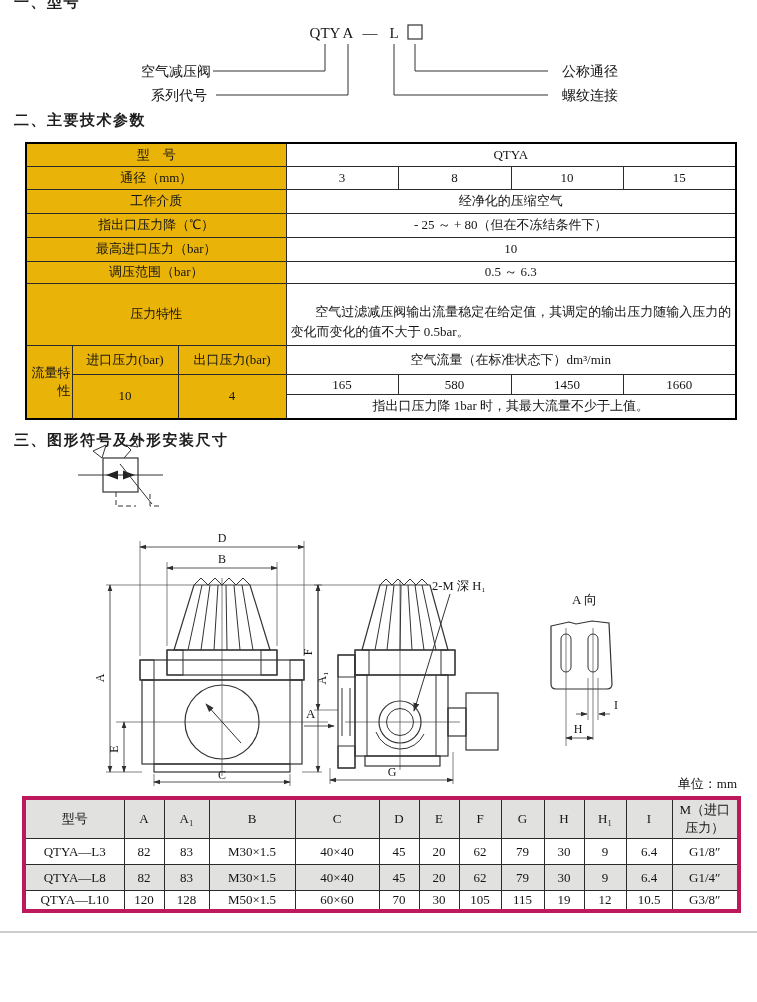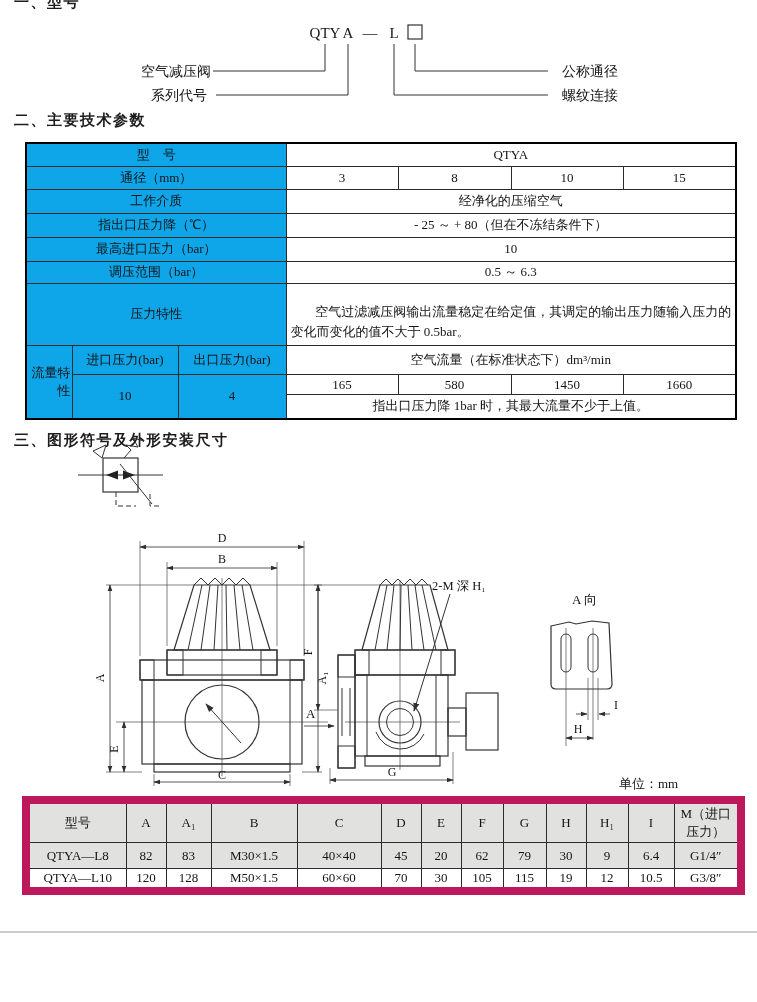--- a/index.html
+++ b/index.html
@@ -12,26 +12,26 @@
     position:absolute; left:14px;
     font-family:"Liberation Sans", sans-serif; font-weight:bold;
     font-size:15px; color:#1d1d1d; letter-spacing:1.5px;
   }
   svg text { font-family:"Liberation Serif", serif; fill:#141414; }
   svg { position:absolute; }
   table { border-collapse:collapse; table-layout:fixed; position:absolute; }
   td { border:1px solid #2b2b2b; text-align:center; vertical-align:middle;
        font-size:13px; padding:1px 2px; overflow:hidden; }
   .tech-table { top:142px; left:25px; width:710px; border:2px solid #000; }
-  .dims-table { top:796px; left:22px; width:715px; border:8px solid #be185d; }
-  .glabel { background:#0ea5e9; }
+  .dims-table { top:796px; left:22px; width:715px; border:4px solid #be185d; }
+  .glabel { background:#eab308; }
   .gray-row td { background:#e1e1df; }
   .longtext { text-align:left; text-indent:1.9em; line-height:1.6; padding:18px 3px 2px 4px; }
   .unit-note { position:absolute; top:775px; left:560px; width:177px;
-               text-align:center; font-size:13px; }
+               text-align:right; font-size:13px; }
   .divider { position:absolute; top:931px; left:0; width:757px; height:2px; background:#cccccc; }
   .dim { stroke:#2f2f2f; stroke-width:0.8; fill:none; }
   .thin { stroke:#4a4a4a; stroke-width:0.7; fill:none; }
   .out { stroke:#333; stroke-width:1.2; fill:none; }
   .out2 { stroke:#333; stroke-width:1; fill:none; }
 </style>
 </head>
 <body>
 
 <div class="page">
@@ -294,20 +294,35 @@
       <td>C</td>
       <td>D</td>
       <td>E</td>
       <td>F</td>
       <td>G</td>
       <td>H</td>
       <td>H₁</td>
       <td>I</td>
       <td>M（进口压力）</td>
     </tr>
+    <tr style="height:26px">
+      <td>QTYA—L3</td>
+      <td>82</td>
+      <td>83</td>
+      <td>M30×1.5</td>
+      <td>40×40</td>
+      <td>45</td>
+      <td>20</td>
+      <td>62</td>
+      <td>79</td>
+      <td>30</td>
+      <td>9</td>
+      <td>6.4</td>
+      <td>G1/8″</td>
+    </tr>
     <tr class="gray-row" style="height:26px">
       <td>QTYA—L8</td>
       <td>82</td>
       <td>83</td>
       <td>M30×1.5</td>
       <td>40×40</td>
       <td>45</td>
       <td>20</td>
       <td>62</td>
       <td>79</td>

